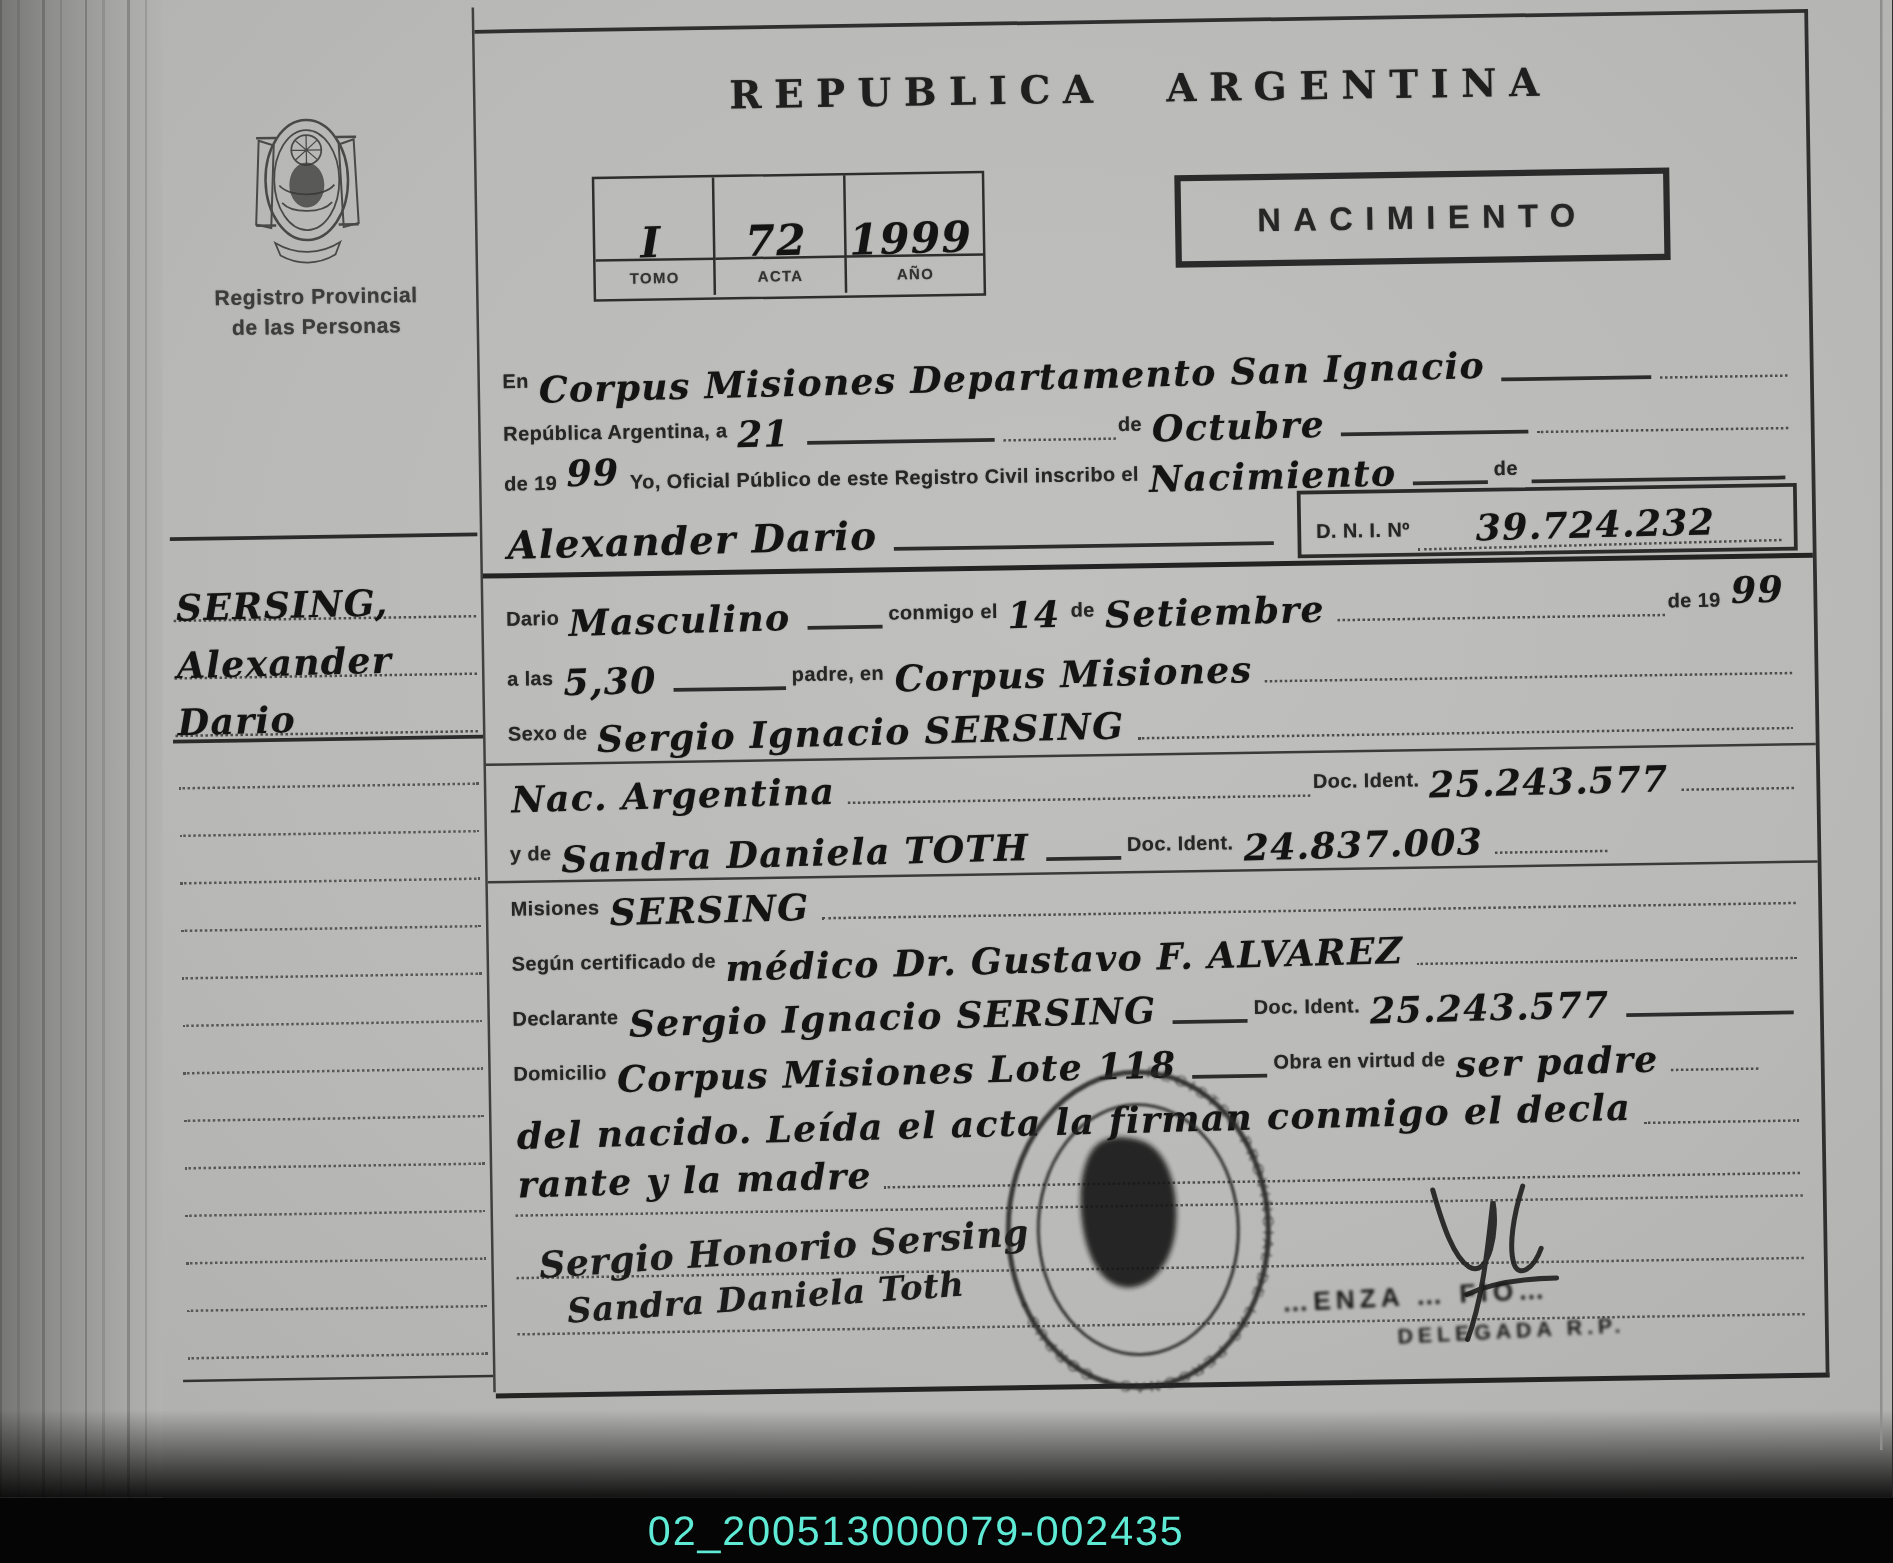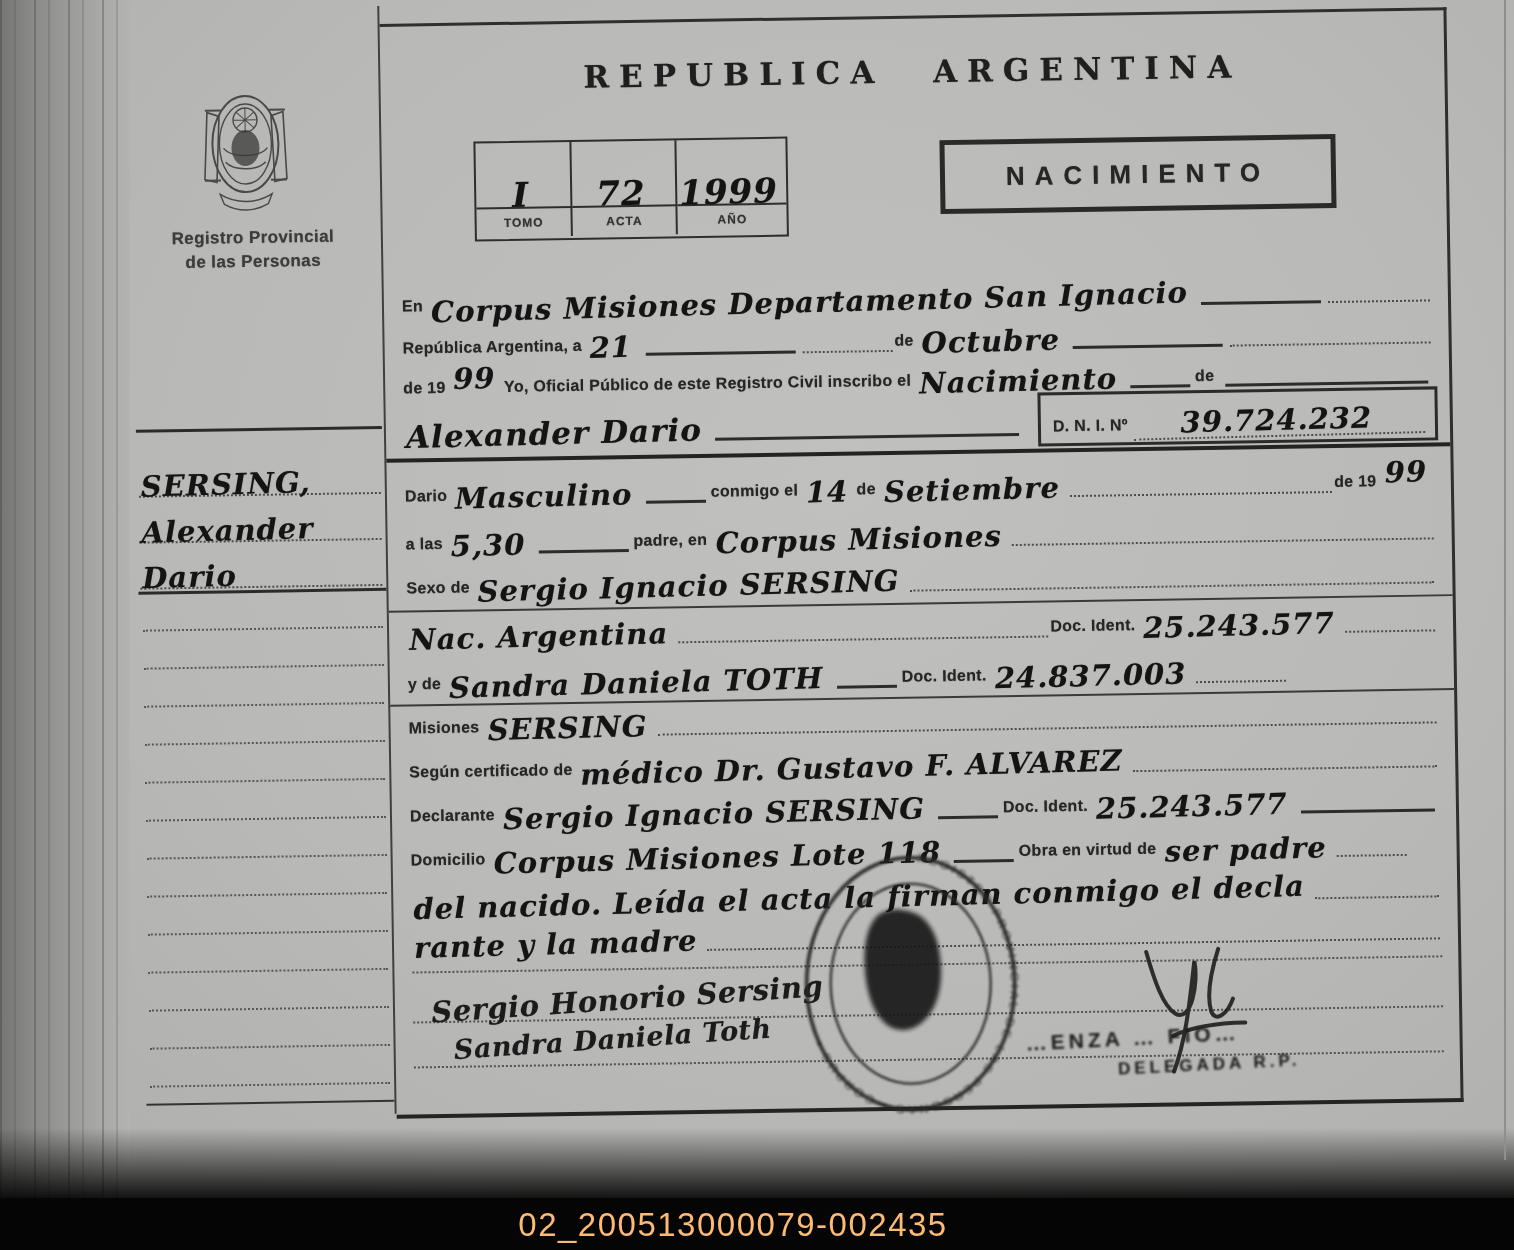--- a/index.html
+++ b/index.html
@@ -78,21 +78,21 @@
   .dni-box .hw{border-bottom:2px dotted #4c4c4c;margin-bottom:-2px;}
 
   .signature{position:absolute;font:italic 600 29px/1 "DejaVu Serif",serif;color:#1b1b1b;
              letter-spacing:.5px;transform:rotate(-3deg);text-shadow:0 0 1px rgba(0,0,0,.3);white-space:nowrap;}
   .stamp-text{position:absolute;font:700 21px/1 "Liberation Sans",sans-serif;color:#181818;
              letter-spacing:4px;filter:blur(1.3px);transform:rotate(-2deg);white-space:nowrap;}
 
   
   .filename-bar{position:absolute;left:0;top:1198px;width:1514px;height:52px;background:#050505;
                 display:flex;align-items:center;justify-content:center;}
-  .filename-bar span{font:500 33px/1 "Liberation Sans",sans-serif;color:#fdba74;
+  .filename-bar span{font:500 33px/1 "Liberation Sans",sans-serif;color:#5eead4;
                 letter-spacing:1.5px;transform:translateX(-24px);}
 </style>
 </head>
 <body>
 
 <div class="paper">
 
   <div class="book-edge"></div>
 
   <div class="sheet">

